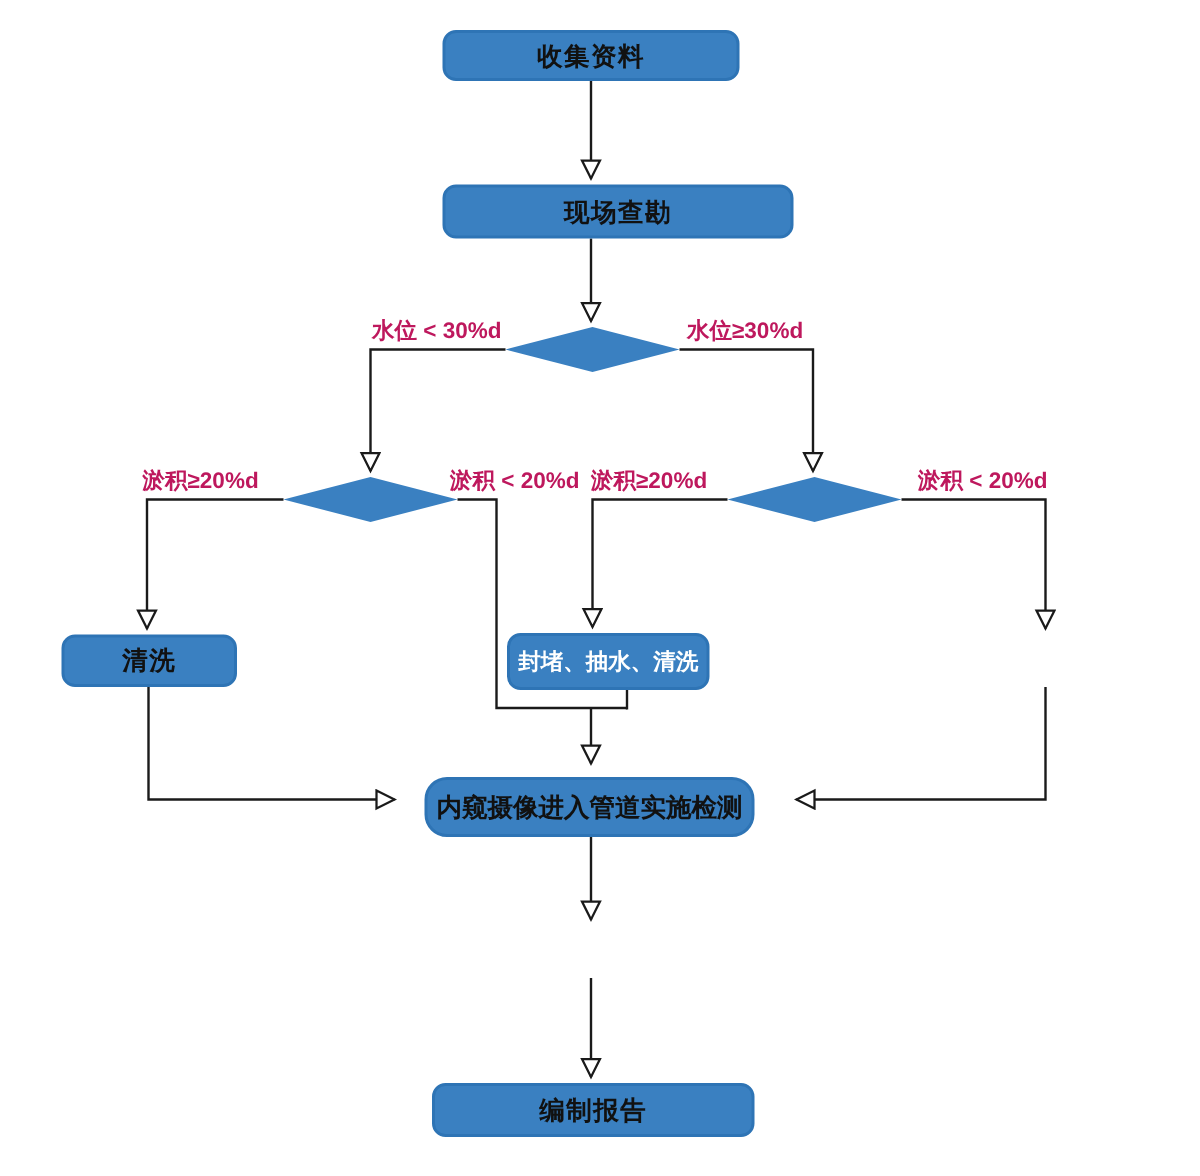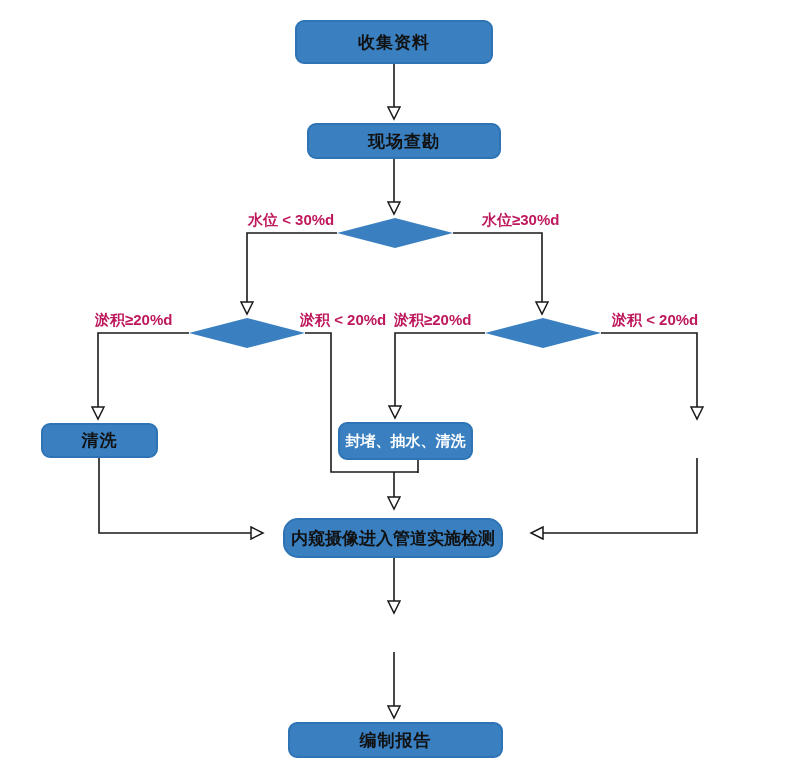--- a/index.html
+++ b/index.html
@@ -92,25 +92,25 @@
       <line x1="394" y1="553" x2="394" y2="613" marker-end="url(#ah)"></line>
 
       <line x1="394" y1="652" x2="394" y2="718" marker-end="url(#ah)"></line>
     </g>
 
     <polygon points="395,218 453,233 395,248 337,233" fill="#3a80c1"></polygon>
     <polygon points="247,318 305,333 247,348 189,333" fill="#3a80c1"></polygon>
     <polygon points="543,318 601,333 543,348 485,333" fill="#3a80c1"></polygon>
   </svg>
 
-  <div class="node" style="left:295px; top:20px; width:198px; height:44px;">
+  <div class="node" style="left:295px; top:20px; width:198px; height:34px;">
     <span>收集资料</span>
   </div>
 
-  <div class="node" style="left:307px; top:123px; width:194px; height:36px;">
+  <div class="node" style="left:295px; top:123px; width:234px; height:36px;">
     <span>现场查勘</span>
   </div>
 
   <div class="node" style="left:41px; top:423px; width:117px; height:35px;">
     <span>清洗</span>
   </div>
 
   <div class="node node--light" style="left:338px; top:422px; width:135px; height:38px;">
     <span>封堵、抽水、清洗</span>
   </div>
@@ -119,19 +119,19 @@
   <div class="node node--wide" style="left:283px; top:518px; width:220px; height:40px;border-radius:15px;">
     <span>内窥摄像进入管道实施检测</span>
   </div>
 
 
   <div class="node" style="left:288px; top:722px; width:215px; height:36px;justify-content:center;">
     <span>编制报告</span>
   </div>
 
   <div class="edge-label" style="left:248px; top:211px;">水位 &lt; 30%d</div>
-  <div class="edge-label" style="left:482px; top:211px;">水位≥30%d</div>
+  <div class="edge-label" style="left:458px; top:211px;">水位≥30%d</div>
   <div class="edge-label" style="left:95px; top:311px;">淤积≥20%d</div>
   <div class="edge-label" style="left:300px; top:311px;">淤积 &lt; 20%d</div>
   <div class="edge-label" style="left:394px; top:311px;">淤积≥20%d</div>
   <div class="edge-label" style="left:612px; top:311px;">淤积 &lt; 20%d</div>
 
 </div>
 
 </body></html>

